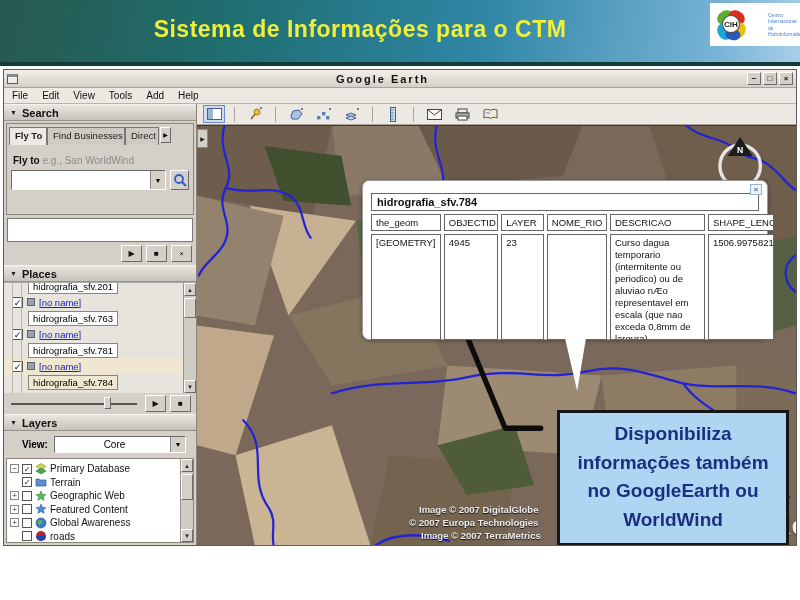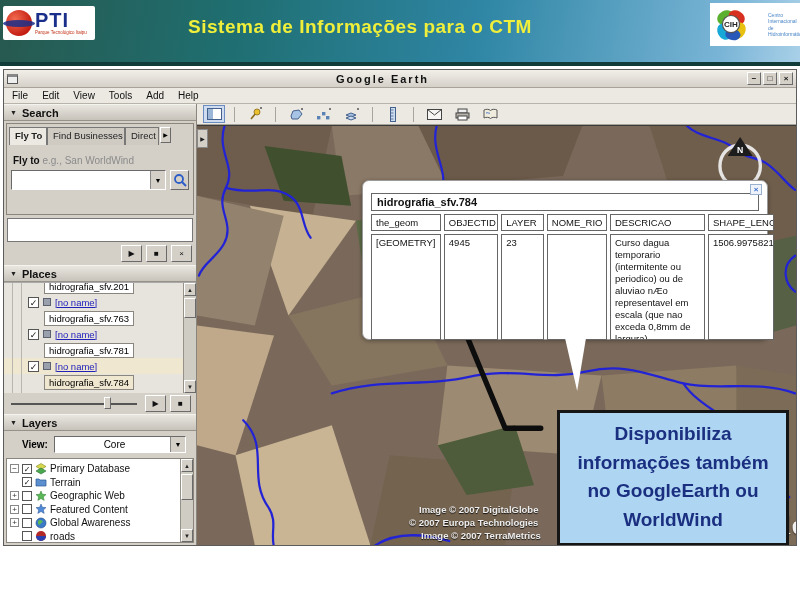--- a/index.html
+++ b/index.html
@@ -5,21 +5,21 @@
   * { margin:0; padding:0; box-sizing:border-box; }
   html,body { width:800px; height:600px; }
   body { font-family:"Liberation Sans", sans-serif; background:#fff; }
   .slide { position:relative; width:800px; height:600px; background:#fff; overflow:hidden; }
 
   
   .banner { position:absolute; left:0; top:0; width:800px; height:66px;
     background:linear-gradient(100deg,#27594e 0%,#1f6f72 30%,#2f86a5 60%,#79b4d6 90%,#a9d0e8 100%);
     border-bottom:4px solid #123c3a; }
   .banner-title { position:absolute; left:0; right:80px; top:16px; text-align:center;
-    color:#f0ef3a; font-size:19px; font-weight:bold; letter-spacing:.5px; }
+    color:#f0ef3a; font-size:23px; font-weight:bold; letter-spacing:.5px; }
   .pti-box { position:absolute; left:3px; top:6px; width:92px; height:34px; background:#fff;
     border-radius:2px; display:flex; align-items:center; padding:2px 3px; gap:3px; }
   .pti-globe { width:26px; height:26px; border-radius:50%;
     background:radial-gradient(circle at 35% 35%, #f26a4f, #c41e12 70%); position:relative; flex:0 0 auto; }
   .pti-globe::before { content:""; position:absolute; left:-3px; top:10px; width:32px; height:7px;
     background:#1a2f8a; border-radius:50%; opacity:.85; }
   .pti-text { display:flex; flex-direction:column; line-height:1; }
   .pti-name { color:#1a2f8a; font-weight:bold; font-size:20px; letter-spacing:1px; }
   .pti-sub { color:#c43318; font-size:4.5px; margin-top:1px; white-space:nowrap; }
   .cih-box { position:absolute; right:0; top:3px; width:90px; height:43px; background:#fff;
@@ -69,21 +69,21 @@
   .search-btn { width:24px; background:#d4d0c8; border:1px solid; border-color:#fff #6a6a6a #6a6a6a #fff;
     display:flex; align-items:center; justify-content:center; }
   .results { height:24px; margin:3px 3px 0; background:#fff; border:1px solid #777; }
   .btn-row { height:23px; display:flex; justify-content:flex-end; align-items:center; gap:4px; padding:0 4px; }
   .sq-btn { width:21px; height:17px; background:#d4d0c8; border:1px solid;
     border-color:#fff #6a6a6a #6a6a6a #fff; font-size:8px; text-align:center; line-height:15px; color:#111; }
 
   .places-tree { height:111px; background:#e7e4dd; position:relative; overflow:hidden;
     border-top:1px solid #aaa; }
   .guide { position:absolute; top:0; bottom:0; width:1px; background:#b9b6ae; }
-  .prow { height:16px; display:flex; align-items:center; gap:4px; padding-left:24px; }
+  .prow { height:16px; display:flex; align-items:center; gap:4px; padding-left:8px; }
   .prow.first { margin-top:-5px; }
   .name-box { border:1px solid #8a867e; background:#fff; font-size:9.5px; padding:1px 4px;
     white-space:nowrap; margin-left:16px; }
   .name-box.sel { background:#efe7cf; }
   .prow.sel { background:#efe7cf; }
   .cb { width:11px; height:11px; background:#fff; border:1px solid #555; font-size:9px; line-height:10px;
     text-align:center; color:#111; flex:0 0 auto; }
   .pm-icon { width:8px; height:8px; background:#9aa0ac; border:1px solid #5c6270; flex:0 0 auto; }
   .noname { color:#2222bb; text-decoration:underline; font-size:9.5px; }
   .vscroll { position:absolute; right:0; top:0; bottom:0; width:13px; background:#cfccc4;
@@ -163,27 +163,20 @@
     display:flex; align-items:center; justify-content:center; color:#1b1b8e; font-size:24px; }
   .footer .lead { font-weight:bold; }
   .footer .rest { font-style:italic; }
 </style>
 </head>
 <body>
 
 <div class="slide">
 
   <div class="banner">
-    <div class="pti-box">
-      <span class="pti-globe"></span>
-      <span class="pti-text">
-        <span class="pti-name">PTI</span>
-        <span class="pti-sub">Parque Tecnológico Itaipu</span>
-      </span>
-    </div>
     <div class="banner-title">Sistema de Informações para o CTM</div>
     <div class="cih-box">
       <svg class="cih-flower" viewBox="0 0 40 40">
         <ellipse cx="14" cy="12" rx="9" ry="7" transform="rotate(-30 14 12)" fill="#5cb030"></ellipse>
         <ellipse cx="26" cy="12" rx="9" ry="7" transform="rotate(30 26 12)" fill="#d83020"></ellipse>
         <ellipse cx="28" cy="26" rx="9" ry="7" transform="rotate(-60 28 26)" fill="#e8c010"></ellipse>
         <ellipse cx="13" cy="27" rx="9" ry="7" transform="rotate(60 13 27)" fill="#18a8d8"></ellipse>
         <ellipse cx="22" cy="30" rx="8" ry="6" transform="rotate(10 22 30)" fill="#2858b8"></ellipse>
         <circle cx="20" cy="19" r="9" fill="#fff" stroke="#555" stroke-width="1.2"></circle>
         <text x="20" y="22.5" text-anchor="middle" font-size="8.5" font-weight="bold" fill="#222">CIH</text>

